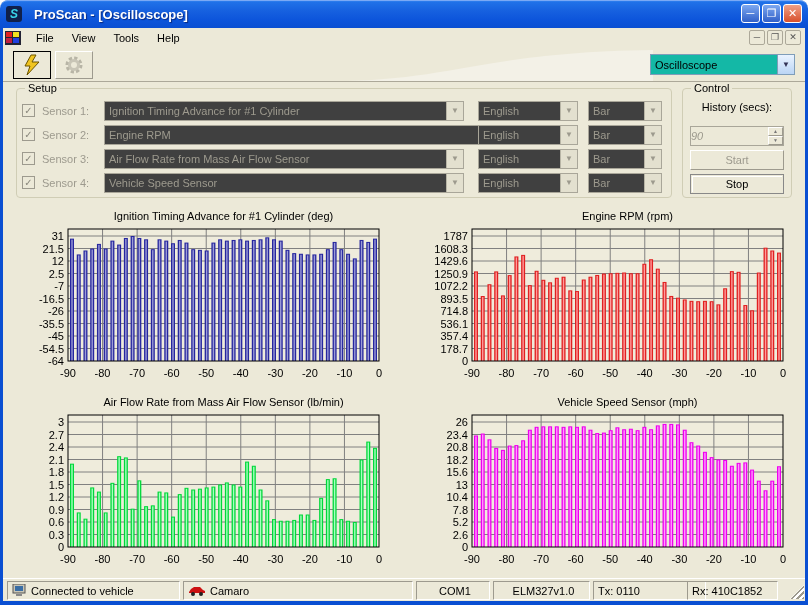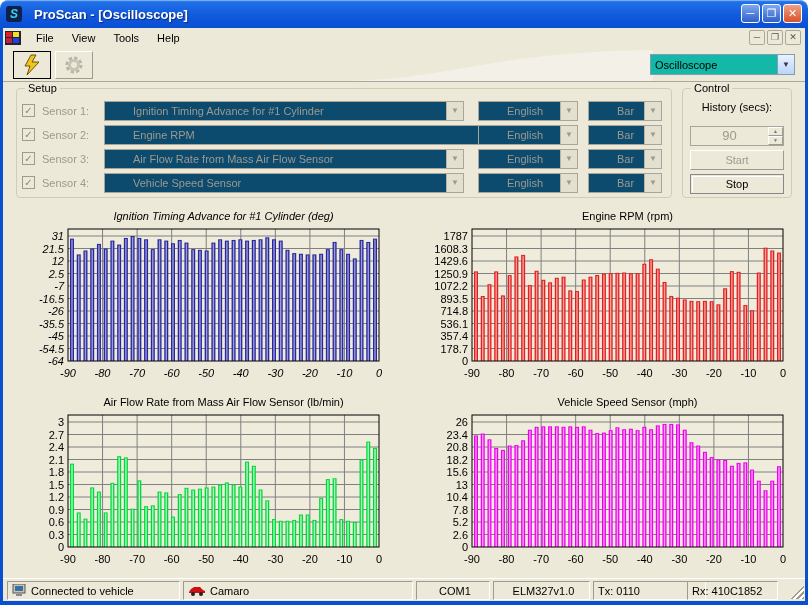--- a/index.html
+++ b/index.html
@@ -51,31 +51,31 @@
 
   
   .groupbox { border:1px solid #D0CDB5; border-radius:4px; }
   .group-label { position:absolute; top:-7px; left:8px; background:#ECE9D8; padding:0 3px;
     font-size:11px; color:#000; }
 
   
   .checkbox { position:absolute; left:6px; width:13px; height:13px; background:#ECE9D8;
     border:1px solid #9D9A8E; font-size:10px; line-height:11px; text-align:center; color:#8A877C; }
   .sensor-label { position:absolute; left:26px; font-size:11px; color:#9D9A8E; }
-  .combo { position:absolute; height:20px; border:1px solid #A9A699; background:#0c4a6e;
-    display:flex; align-items:center; font-size:11px; color:#9D9A8E;padding-left:24px; }
+  .combo { position:absolute; height:20px; border:1px solid #A9A699; background:#404040;
+    display:flex; align-items:center; font-size:11px; color:#9D9A8E; }
   .combo .txt { flex:1; padding-left:4px; white-space:nowrap; overflow:hidden; }
   .combo .drop-dis { width:17px; height:100%; background:#E3E0CF; border-left:1px solid #B8B5A6;
     text-align:center; font-size:8px; line-height:18px; color:#9D9A8E; }
 
   
   #history-label { position:absolute; font-size:11px; color:#000; width:94px; text-align:center; }
   #history-spin { position:absolute; width:94px; height:20px; border:1px solid #A9A699;
     background:#ECE9D8; display:flex; }
-  #history-value { flex:1; text-align:center; font-size:13px; color:#9D9A8E; line-height:18px; }
+  #history-value { flex:1; font-size:11px; color:#9D9A8E; line-height:18px;font-style:italic; }
   .spin-btns { width:15px; display:flex; flex-direction:column; }
   .spin-btn { flex:1; border:1px solid; border-color:#fff #9D9A8E #9D9A8E #fff; background:#ECE9D8;
     font-size:5px; line-height:7px; text-align:center; color:#777; }
   .push-btn { position:absolute; width:94px; height:20px; background:#ECE9D8;
     border:1px solid; border-color:#fff #9D9A8E #9D9A8E #fff; font-size:11px; text-align:center;
     line-height:18px; }
   .push-btn.disabled { color:#9D9A8E; }
   .push-btn.enabled { color:#000; border:1px solid #888; box-shadow:inset 0 0 0 1px #ECE9D8, inset 1px 1px 0 1px #fff; }
 
   
@@ -231,21 +231,21 @@
   <div id="history-spin" class="abs" style="left:690px;top:126px;">
     <div id="history-value">90</div>
     <div class="spin-btns">
       <div class="spin-btn">▲</div>
       <div class="spin-btn">▼</div>
     </div>
   </div>
   <div class="push-btn abs disabled" style="left:690px;top:150px;">Start</div>
   <div class="push-btn abs enabled" style="left:690px;top:174px;">Stop</div>
 
-  <div class="chart" style="left:16px;top:210px;font-style:italic;">
+  <div class="chart" style="left:16px;top:210px;">
     <div class="chart-title">Ignition Timing Advance for #1 Cylinder (deg)</div>
     <svg width="378" height="166">
         <rect x="52" y="6" width="311" height="132" fill="#EFECDC"></rect>
         <line x1="86.55555555555556" y1="6" x2="86.55555555555556" y2="138" stroke="#808080" stroke-width="1"></line>
         <line x1="121.11111111111111" y1="6" x2="121.11111111111111" y2="138" stroke="#808080" stroke-width="1"></line>
         <line x1="155.66666666666666" y1="6" x2="155.66666666666666" y2="138" stroke="#808080" stroke-width="1"></line>
         <line x1="190.22222222222223" y1="6" x2="190.22222222222223" y2="138" stroke="#808080" stroke-width="1"></line>
         <line x1="224.77777777777777" y1="6" x2="224.77777777777777" y2="138" stroke="#808080" stroke-width="1"></line>
         <line x1="259.3333333333333" y1="6" x2="259.3333333333333" y2="138" stroke="#808080" stroke-width="1"></line>
         <line x1="293.8888888888889" y1="6" x2="293.8888888888889" y2="138" stroke="#808080" stroke-width="1"></line>

